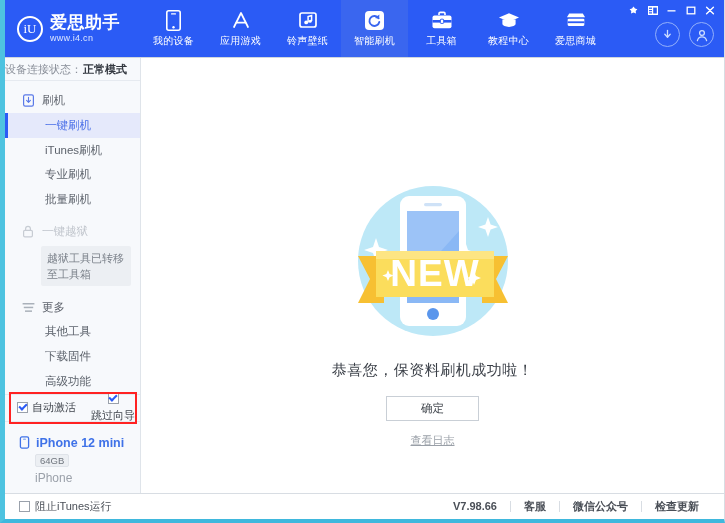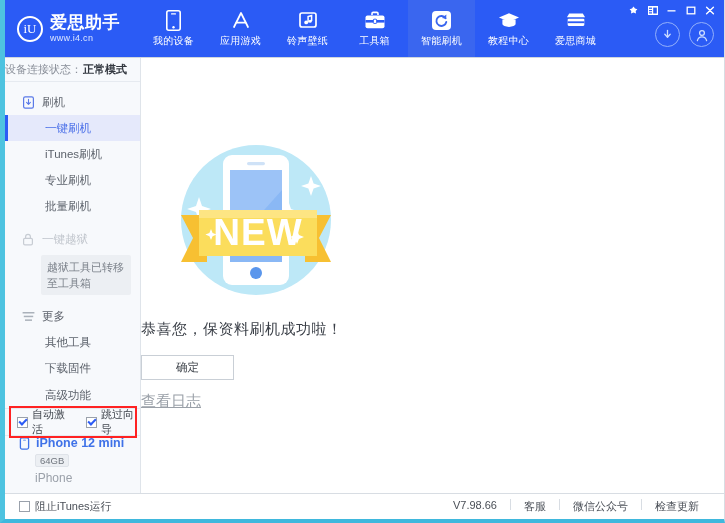--- a/index.html
+++ b/index.html
@@ -168,21 +168,21 @@
     position: relative;
     height: 27px;
     display: flex; align-items: center;
     gap: 5px;
     padding-left: 12px;
     border-top: 1px solid #e6eaf0;
     font-size: 11px;
     color: #41464e;
   }
   .opt-row .opt { display: flex; align-items: center; gap: 4px; cursor: pointer; }
-  .opt-row .opt + .opt { margin-left: 10px; }
+  .opt-row .opt + .opt { margin-left: 10px; flex-direction: column; }
   .red-box {
     position: absolute;
     left: 4px; top: -3px;
     width: 128px; height: 32px;
     border: 2px solid #ff2222;
     pointer-events: none;
   }
 
   .cbox {
     width: 11px; height: 11px;
@@ -195,21 +195,21 @@
     content: "";
     display: block;
     width: 6px; height: 3px;
     border-left: 2px solid #2b5bf5;
     border-bottom: 2px solid #2b5bf5;
     transform: rotate(-45deg) translate(1px,-1px);
   }
 
   .device-card {
     border-top: 1px solid #e6eaf0;
-    padding: 0 0 8px 12px;
+    padding: 14px 0 8px 12px;
     background: #f7f9fc;
   }
   .device-name-row {
     display: flex; align-items: center; gap: 5px;
   }
   .device-name {
     font-size: 12.5px; font-weight: bold; color: #3f72e8;
   }
   .device-cap {
     display: inline-block;
@@ -223,62 +223,64 @@
   .device-type {
     margin: 3px 0 0 18px;
     font-size: 12px; color: #9ba1aa;
   }
 
   
   .main {
     flex: 1 1 auto;
     background: #ffffff;
     display: flex; flex-direction: column;
-    align-items: flex-start;
+    align-items: center;
     padding-top: 72px;
+    margin-top: 41px;
   }
   .hero { width: 230px; height: 180px; }
   .success-text {
     margin-top: 10px;
     font-size: 15px;
     color: #3a3f47;
     letter-spacing: 0.5px;
   }
   .ok-button {
     margin-top: 16px;
     width: 93px; height: 25px;
     border: 1px solid #c9cfd6;
     background: #ffffff;
     font-size: 11.5px;
     color: #43484f;
     font-family: "Liberation Sans", sans-serif;
     cursor: pointer;
   }
   .log-link {
     margin-top: 12px;
-    font-size: 15px;
+    font-size: 11px;
     color: #9aa0a8;
     text-decoration: underline;
     cursor: pointer;
   }
 
   
   .footer {
     height: 25px;
     border-top: 1px solid #d8dde3;
     background: #ffffff;
     display: flex; align-items: center;
     padding: 0 12px 0 14px;
     font-size: 11px; color: #4a4f57;
   }
   .footer-left { display: flex; align-items: center; gap: 5px; cursor: pointer; }
   .footer-right {
     margin-left: auto;
-    display: flex; align-items: flex-start;
+    display: flex; align-items: center;
     color: #4a4f57;
+    font-weight: bold;
   }
   .footer-right .fitem { padding: 0 13px; cursor: pointer; }
   .footer-right .fver { padding: 0 13px; color: #4a4f57; }
   .footer-right .sep { width: 1px; height: 11px; background: #d8dde3; }
 </style>
 </head>
 <body>
 
 <div id="app">
 
@@ -320,41 +322,41 @@
           <svg width="20" height="20" viewBox="0 0 20 20">
               <rect x="2" y="3" width="16" height="14" rx="2" fill="none" stroke="#ffffff" stroke-width="1.7"></rect>
               <circle cx="8.2" cy="12.4" r="1.9" fill="#ffffff"></circle>
               <path d="M10.1 12.4 V6.6 L13.6 5.6 V11" stroke="#ffffff" stroke-width="1.5" fill="none"></path>
               <circle cx="12.2" cy="11.3" r="1.5" fill="#ffffff"></circle>
             </svg>
         </span>
         <span class="navlabel">铃声壁纸</span>
       </div>
 
+      <div class="navtab active">
+        <span class="navicon">
+          <svg width="21" height="21" viewBox="0 0 21 21">
+              <rect x="1" y="1" width="19" height="19" rx="4" fill="#ffffff"></rect>
+              <path d="M14.6 8.2 A5 5 0 1 0 15.3 12" fill="none" stroke="#3a66ef" stroke-width="1.9" stroke-linecap="round"></path>
+              <path d="M15.4 4.4 L15.1 8.8 L10.9 8.0 Z" fill="#3a66ef"></path>
+            </svg>
+        </span>
+        <span class="navlabel">智能刷机</span>
+      </div>
+
       <div class="navtab">
         <span class="navicon">
           <svg width="22" height="19" viewBox="0 0 22 19">
               <path d="M8 4 V2.6 A1.2 1.2 0 0 1 9.2 1.4 H12.8 A1.2 1.2 0 0 1 14 2.6 V4" fill="none" stroke="#ffffff" stroke-width="1.6"></path>
               <rect x="1.5" y="4.4" width="19" height="12.8" rx="2" fill="#ffffff"></rect>
               <rect x="1.5" y="9" width="19" height="2.6" fill="#2b5bf5"></rect>
               <rect x="9.3" y="8.2" width="3.4" height="4.2" rx="0.8" fill="#ffffff" stroke="#2b5bf5" stroke-width="1"></rect>
             </svg>
         </span>
         <span class="navlabel">工具箱</span>
-      </div>
-
-      <div class="navtab active">
-        <span class="navicon">
-          <svg width="21" height="21" viewBox="0 0 21 21">
-              <rect x="1" y="1" width="19" height="19" rx="4" fill="#ffffff"></rect>
-              <path d="M14.6 8.2 A5 5 0 1 0 15.3 12" fill="none" stroke="#3a66ef" stroke-width="1.9" stroke-linecap="round"></path>
-              <path d="M15.4 4.4 L15.1 8.8 L10.9 8.0 Z" fill="#3a66ef"></path>
-            </svg>
-        </span>
-        <span class="navlabel">智能刷机</span>
       </div>
 
       <div class="navtab">
         <span class="navicon">
           <svg width="23" height="18" viewBox="0 0 23 18">
               <path d="M11.5 2 L22 6.4 L11.5 10.8 L1 6.4 Z" fill="#ffffff"></path>
               <path d="M4.6 8.4 V13 C4.6 14.9 8 16.2 11.5 16.2 C15 16.2 18.4 14.9 18.4 13 V8.4" fill="#ffffff"></path>
             </svg>
         </span>
         <span class="navlabel">教程中心</span>

